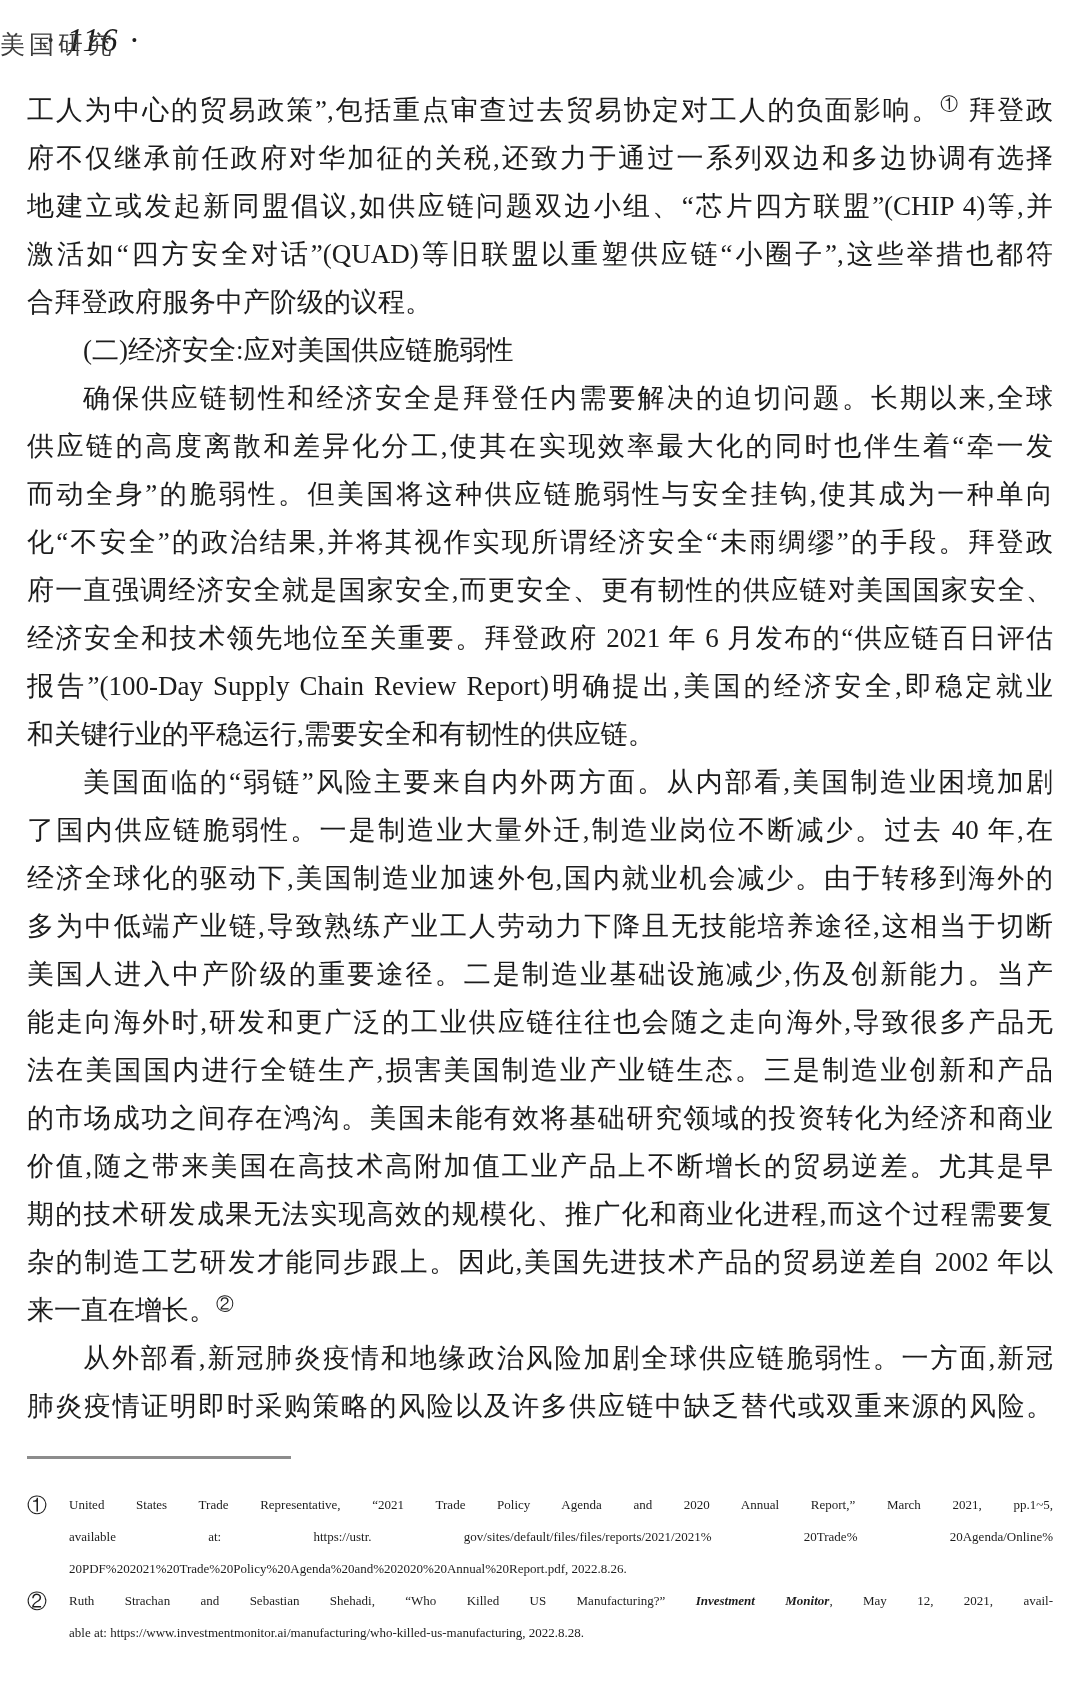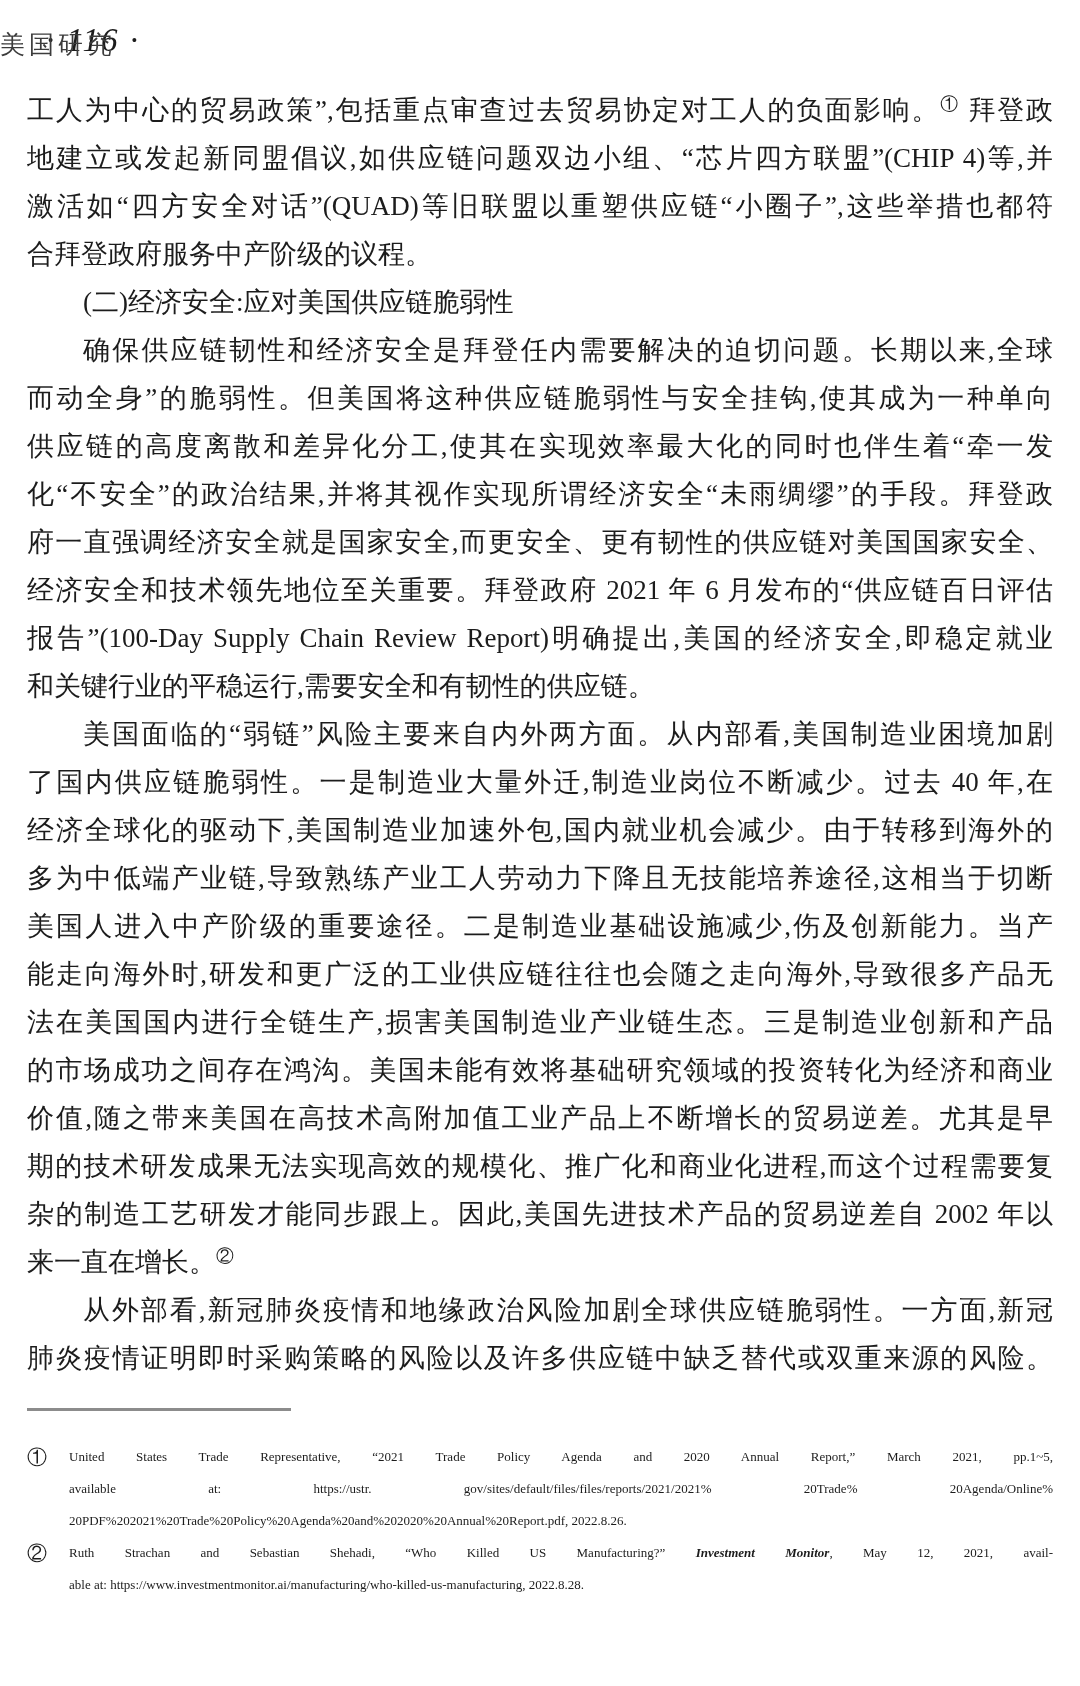--- a/index.html
+++ b/index.html
@@ -64,31 +64,32 @@
 
 <div class="page">
   <div class="header">
     <span class="page-num">· 116 ·</span>
     <span class="journal">美国研究</span>
   </div>
 
   <div class="body" id="body-text">
       <div>
         <div class="line j"><span>工人为中心的贸易政策”,包括重点审查过去贸易协定对工人的负面影响。</span><span class="sup">①</span><span> 拜登政</span></div>
+        <div class="line j"><span>府不仅继承前任政府对华加征的关税,还致力于通过一系列双边和多边协调有选择</span></div>
         <div class="line j"><span>地建立或发起新同盟倡议,如供应链问题双边小组、“芯片四方联盟”(CHIP 4)等,并</span></div>
         <div class="line j"><span>激活如“四方安全对话”(QUAD)等旧联盟以重塑供应链“小圈子”,这些举措也都符</span></div>
         <div class="line"><span>合拜登政府服务中产阶级的议程。</span></div>
       </div>
       <div>
         <div class="line ind"><span>(二)经济安全:应对美国供应链脆弱性</span></div>
       </div>
       <div>
         <div class="line j ind"><span>确保供应链韧性和经济安全是拜登任内需要解决的迫切问题。长期以来,全球</span></div>
+        <div class="line j"><span>供应链的高度离散和差异化分工,使其在实现效率最大化的同时也伴生着“牵一发</span></div>
         <div class="line j"><span>而动全身”的脆弱性。但美国将这种供应链脆弱性与安全挂钩,使其成为一种单向</span></div>
-        <div class="line j"><span>供应链的高度离散和差异化分工,使其在实现效率最大化的同时也伴生着“牵一发</span></div>
         <div class="line j"><span>化“不安全”的政治结果,并将其视作实现所谓经济安全“未雨绸缪”的手段。拜登政</span></div>
         <div class="line j"><span>府一直强调经济安全就是国家安全,而更安全、更有韧性的供应链对美国国家安全、</span></div>
         <div class="line j"><span>经济安全和技术领先地位至关重要。拜登政府 2021 年 6 月发布的“供应链百日评估</span></div>
         <div class="line j"><span>报告”(100-Day Supply Chain Review Report)明确提出,美国的经济安全,即稳定就业</span></div>
         <div class="line"><span>和关键行业的平稳运行,需要安全和有韧性的供应链。</span></div>
       </div>
       <div>
         <div class="line j ind"><span>美国面临的“弱链”风险主要来自内外两方面。从内部看,美国制造业困境加剧</span></div>
         <div class="line j"><span>了国内供应链脆弱性。一是制造业大量外迁,制造业岗位不断减少。过去 40 年,在</span></div>
         <div class="line j"><span>经济全球化的驱动下,美国制造业加速外包,国内就业机会减少。由于转移到海外的</span></div>

